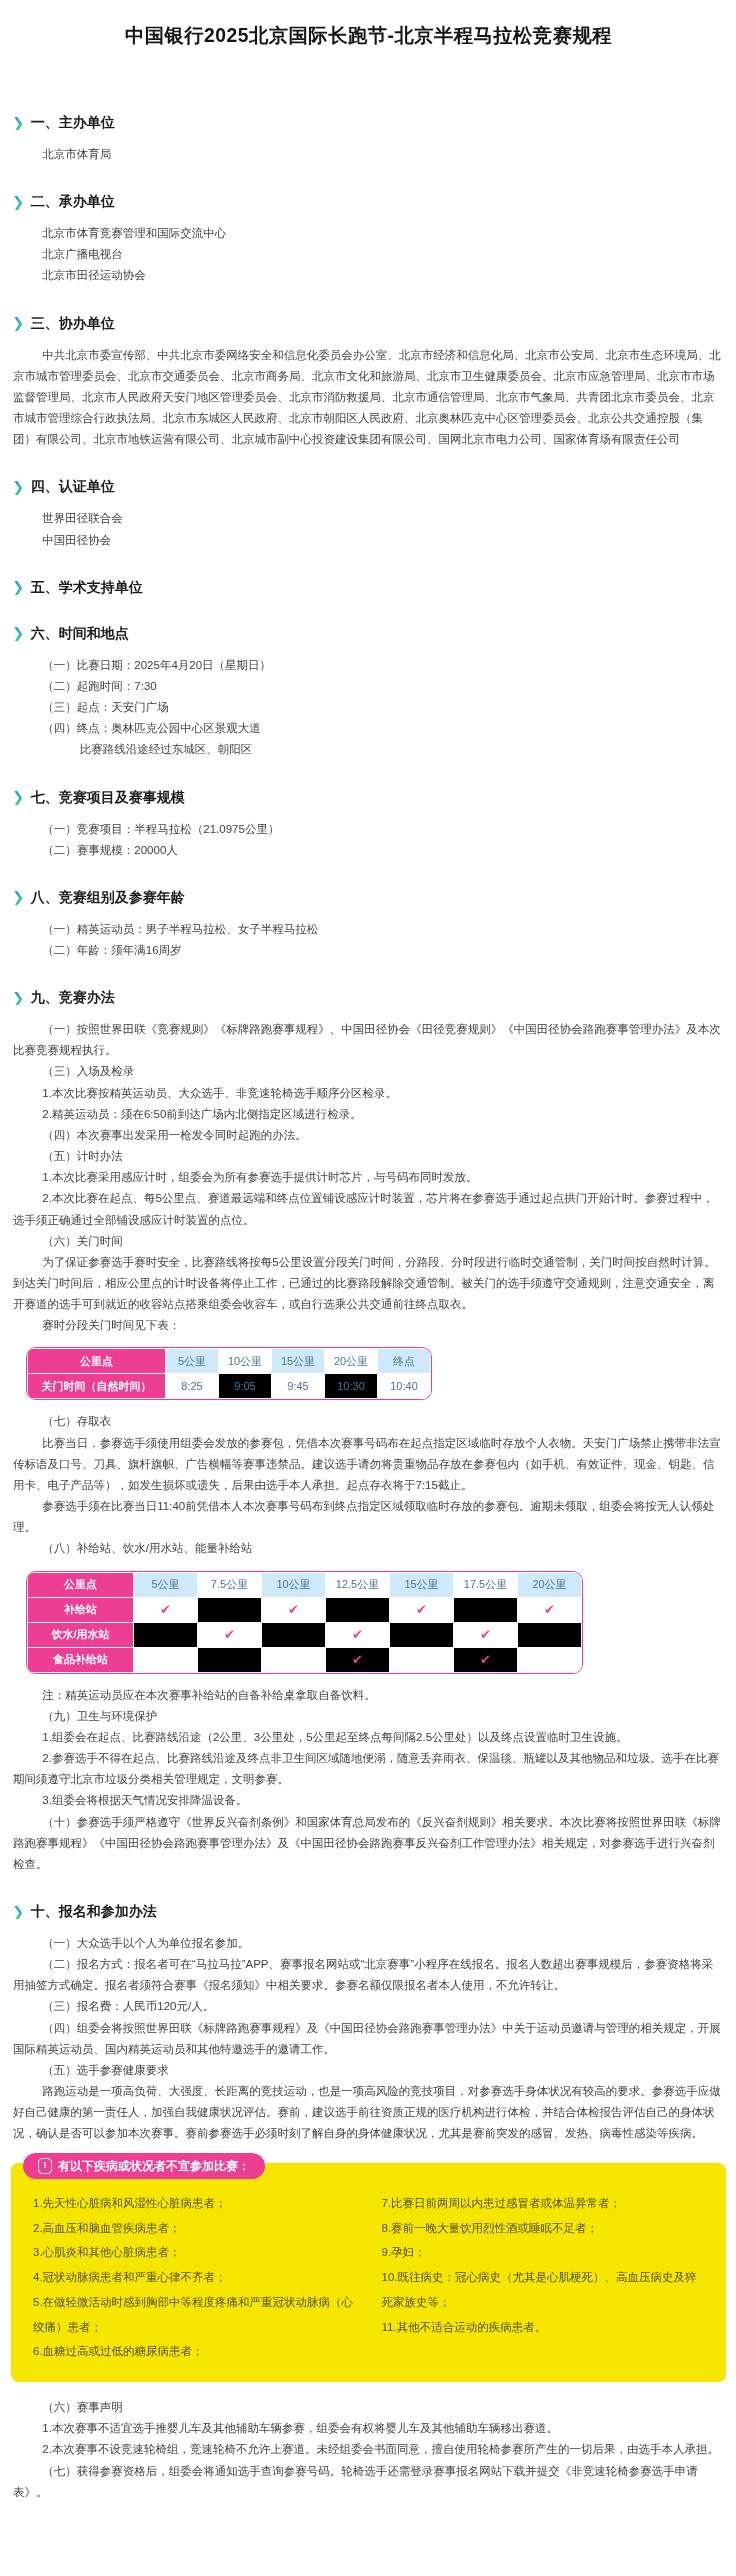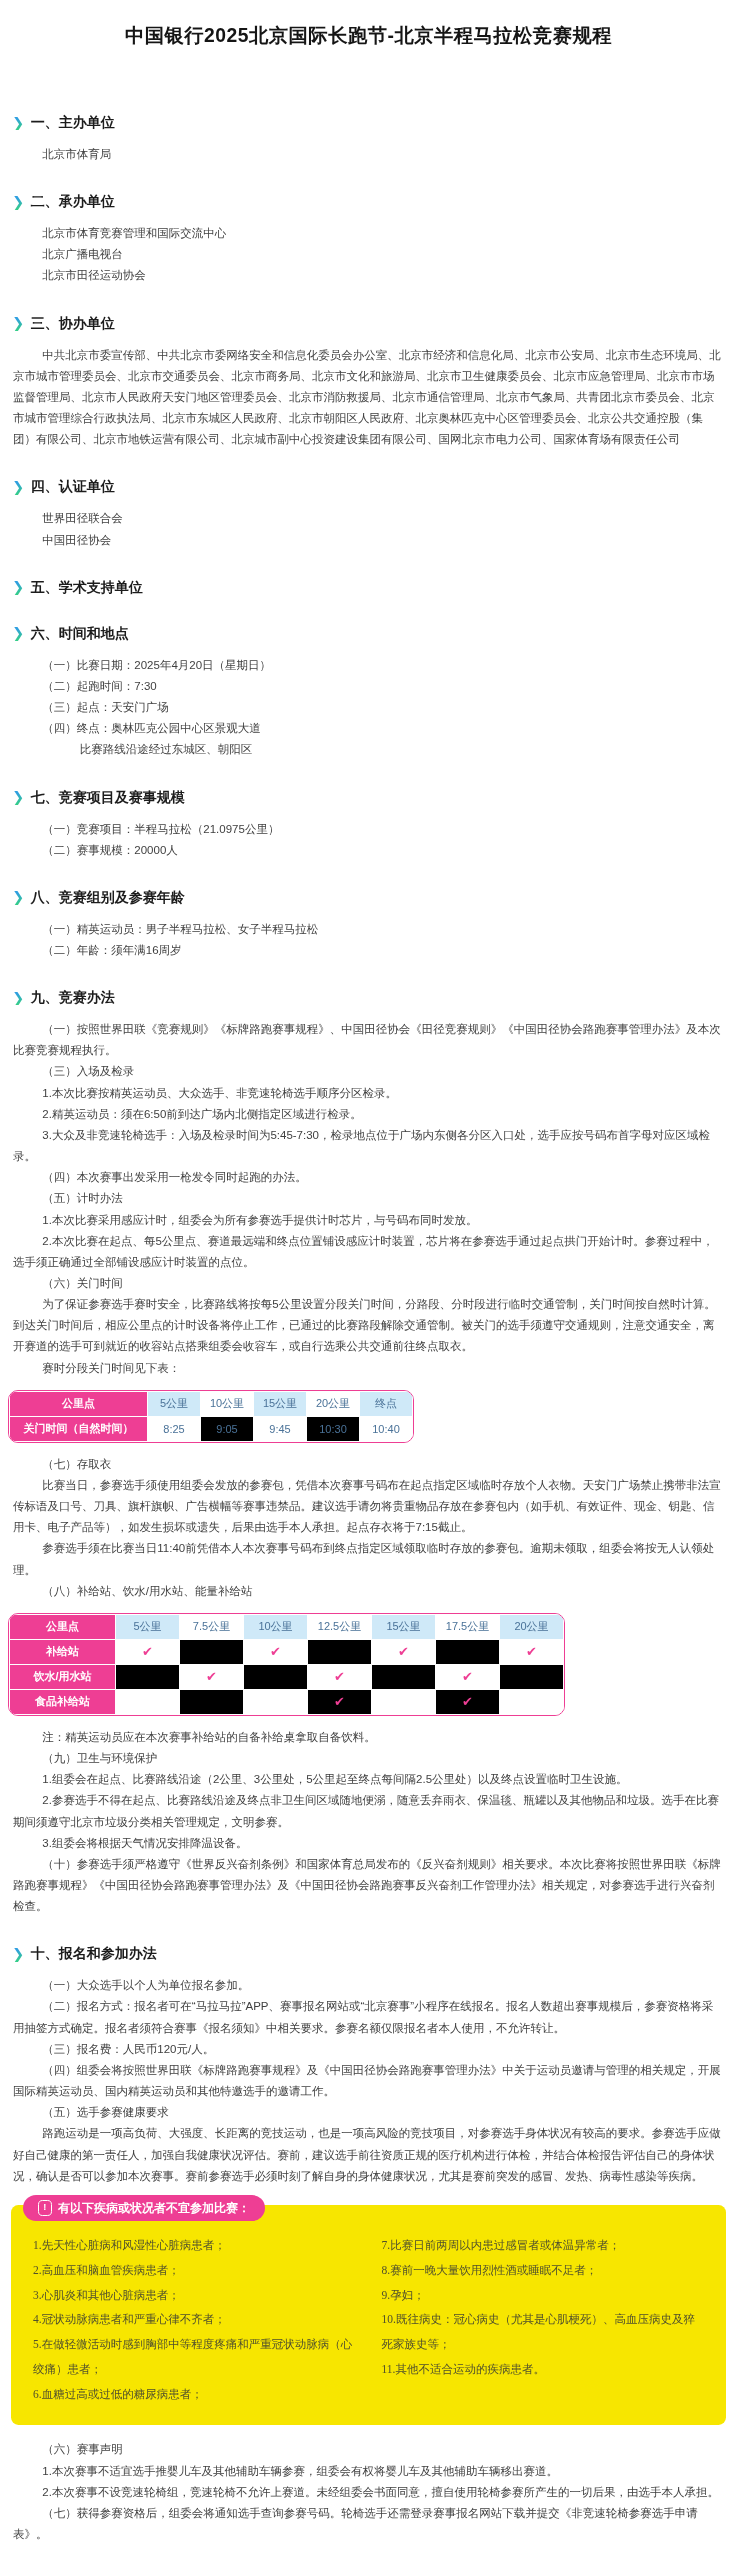--- a/index.html
+++ b/index.html
@@ -6,37 +6,37 @@
   body{width:737px;font-family:"Liberation Sans","DejaVu Sans",sans-serif;color:#3f3f3f;}
   .page{width:737px;box-sizing:border-box;padding-bottom:24px;}
   .doc-title{font-size:19.3px;font-weight:900;color:#151515;text-align:center;margin:0;padding:22px 28px 0 28px;letter-spacing:0.5px;}
   #content{padding-top:37px;}
   .sec-head{display:flex;align-items:center;gap:6.4px;margin:28px 0 12px 12px;}
   .chev{font-weight:900;font-size:14.7px;line-height:1;background:linear-gradient(165deg,#2f9fe0 25%,#35cd8a 85%);-webkit-background-clip:text;background-clip:text;color:transparent;}
   .sec-title{font-size:14px;font-weight:800;color:#1c1c1c;}
   .para{font-size:11.5px;line-height:1.84;margin:0 13px;text-indent:2.55em;color:#3f3f3f;}
   .p2{text-indent:5.8em;}
   
-  .tbl-wrap{border:1.8px solid #ee3e94;border-radius:10px;overflow:hidden;margin:11px 11px 11px 8px;display:table;background:#fff;}
+  .tbl-wrap{border:1.8px solid #ee3e94;border-radius:10px;overflow:hidden;margin:11px 11px 11px 26px;display:table;background:#fff;}
   table.tbl{border-collapse:collapse;font-size:11px;table-layout:fixed;}
   table.tbl th,table.tbl td{border:0.9px solid #fff;height:25px;text-align:center;vertical-align:middle;padding:0 1.8px;box-sizing:border-box;}
   .c-pink{background:#ee3e94;color:#fff;font-weight:700;font-size:11px;}
   .c-blue{background:#cfe9f8;color:#4a7298;}
   .c-white{background:#ffffff;color:#4a7298;}
   .c-cream{background:#000000;color:#4a7298;}
   .closure .corner{width:138px;}
   .closure td.cell{width:53px;}
   .supply th.c-pink{width:106px;}
   .supply td.cell{width:64px;}
   .check{color:#ee3e94;font-weight:900;font-size:13px;}
   
   .warn{background:#f7e600;border-radius:7.4px;margin:18.4px 11px 14.7px 11px;padding:28px 22px 18.4px 22px;position:relative;}
   .warn-pill{position:absolute;top:-10px;left:12px;background:#ee3e94;color:#fff;font-weight:800;font-size:12px;padding:4.6px 14.7px;border-radius:15.7px;display:flex;align-items:center;gap:6.4px;}
   .warn-ico{display:inline-block;min-width:12px;height:14px;border:1.5px solid #fff;border-radius:4.6px;text-align:center;line-height:13px;font-weight:900;font-size:9.2px;}
-  .warn-cols{display:flex;gap:26px;font-family:Liberation Serif, serif;}
+  .warn-cols{display:flex;gap:26px;}
   .warn-list{flex:1;margin:0;padding:0;list-style:none;}
   .warn-item{font-size:11.5px;line-height:2.15;color:#50502c;}
 </style>
 </head>
 <body>
 
 <div class="page">
   <h1 class="doc-title">中国银行2025北京国际长跑节-北京半程马拉松竞赛规程</h1>
   <div id="content">
   <div class="sec-head">
@@ -88,21 +88,20 @@
 <p class="para">（一）精英运动员：男子半程马拉松、女子半程马拉松</p>
       <p class="para">（二）年龄：须年满16周岁</p>
   <div class="sec-head">
     <span class="chev">❯</span>
     <span class="sec-title">九、竞赛办法</span>
   </div>
 <p class="para">（一）按照世界田联《竞赛规则》《标牌路跑赛事规程》、中国田径协会《田径竞赛规则》《中国田径协会路跑赛事管理办法》及本次比赛竞赛规程执行。</p>
       <p class="para">（三）入场及检录</p>
       <p class="para">1.本次比赛按精英运动员、大众选手、非竞速轮椅选手顺序分区检录。</p>
       <p class="para">2.精英运动员：须在6:50前到达广场内北侧指定区域进行检录。</p>
-      <p class="para">3.大众及非竞速轮椅选手：入场及检录时间为5:45-7:30，检录地点位于广场内东侧各分区入口处，选手应按号码布首字母对应区域检录。</p>
       <p class="para">（四）本次赛事出发采用一枪发令同时起跑的办法。</p>
       <p class="para">（五）计时办法</p>
       <p class="para">1.本次比赛采用感应计时，组委会为所有参赛选手提供计时芯片，与号码布同时发放。</p>
       <p class="para">2.本次比赛在起点、每5公里点、赛道最远端和终点位置铺设感应计时装置，芯片将在参赛选手通过起点拱门开始计时。参赛过程中，选手须正确通过全部铺设感应计时装置的点位。</p>
       <p class="para">（六）关门时间</p>
       <p class="para">为了保证参赛选手赛时安全，比赛路线将按每5公里设置分段关门时间，分路段、分时段进行临时交通管制，关门时间按自然时计算。到达关门时间后，相应公里点的计时设备将停止工作，已通过的比赛路段解除交通管制。被关门的选手须遵守交通规则，注意交通安全，离开赛道的选手可到就近的收容站点搭乘组委会收容车，或自行选乘公共交通前往终点取衣。</p>
       <p class="para">赛时分段关门时间见下表：</p>
       <div class="tbl-wrap closure" id="slot-closure">
     <table class="tbl">
       <tbody>

